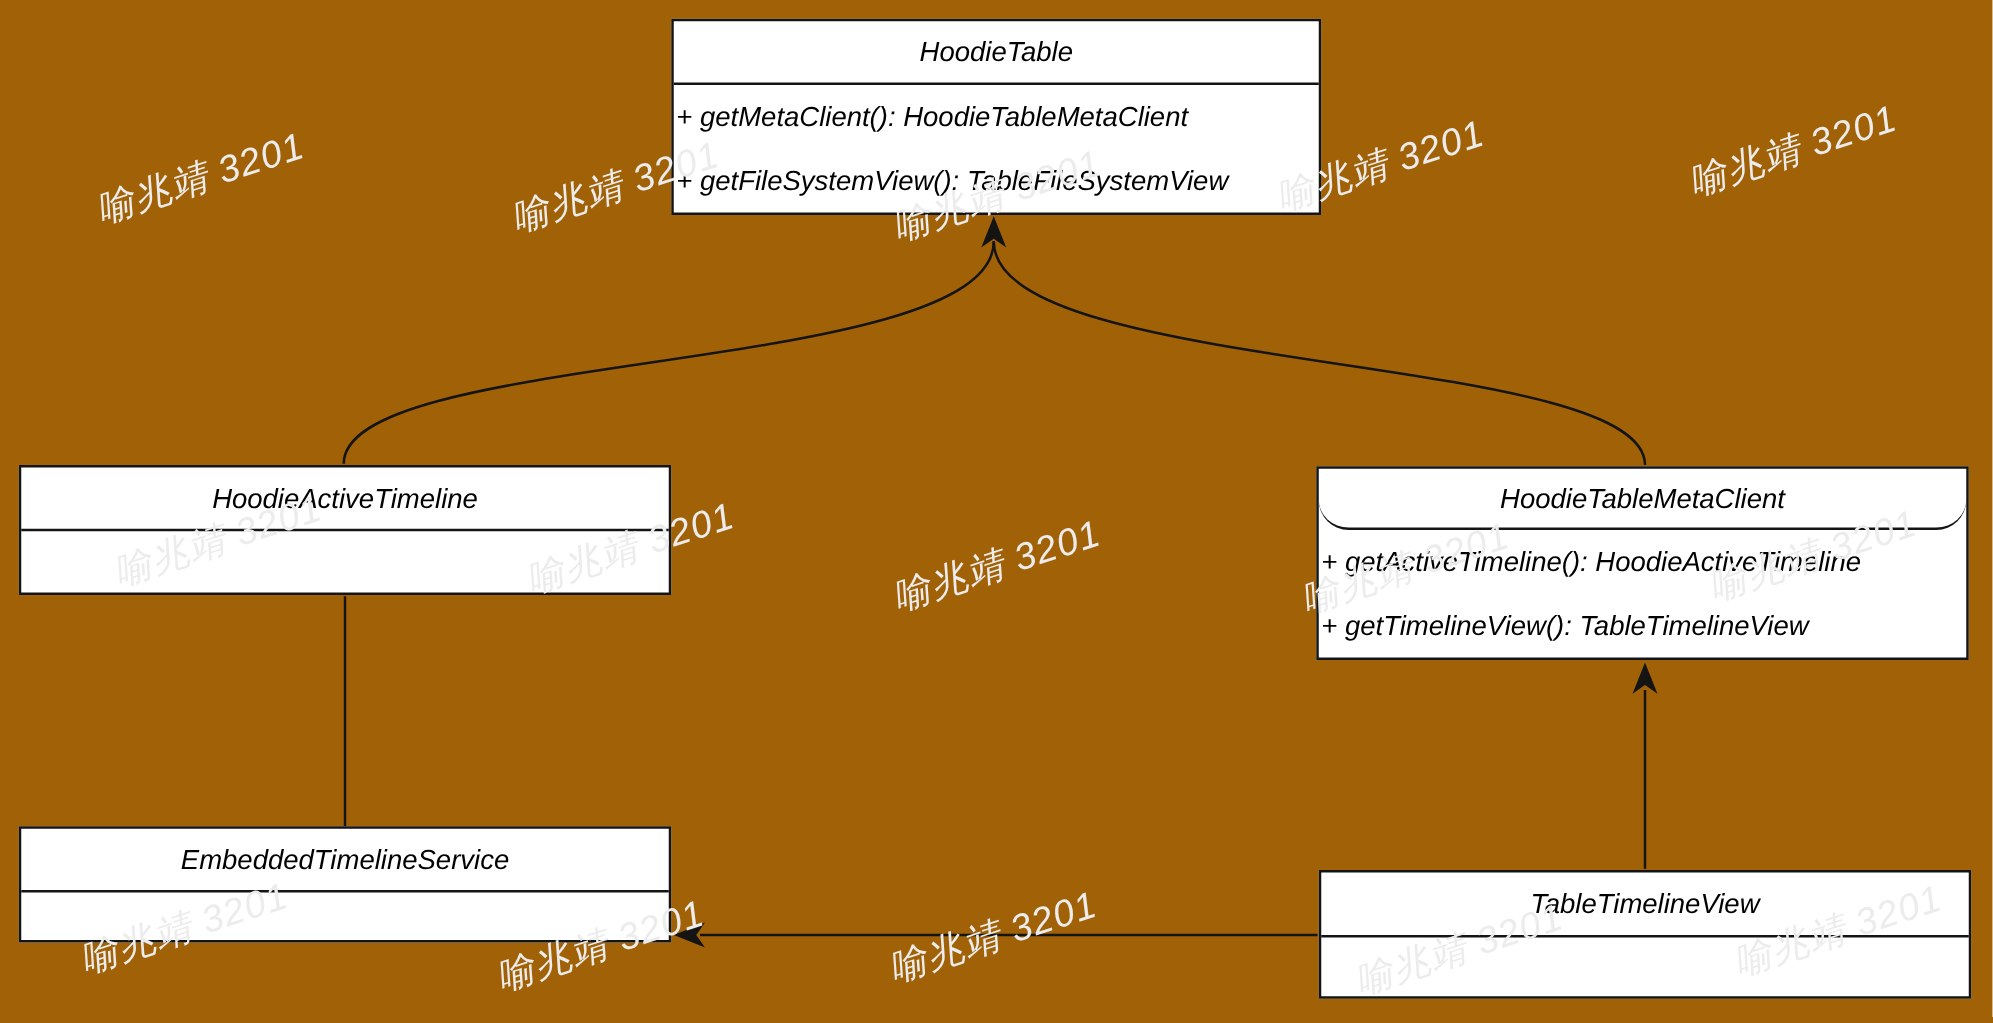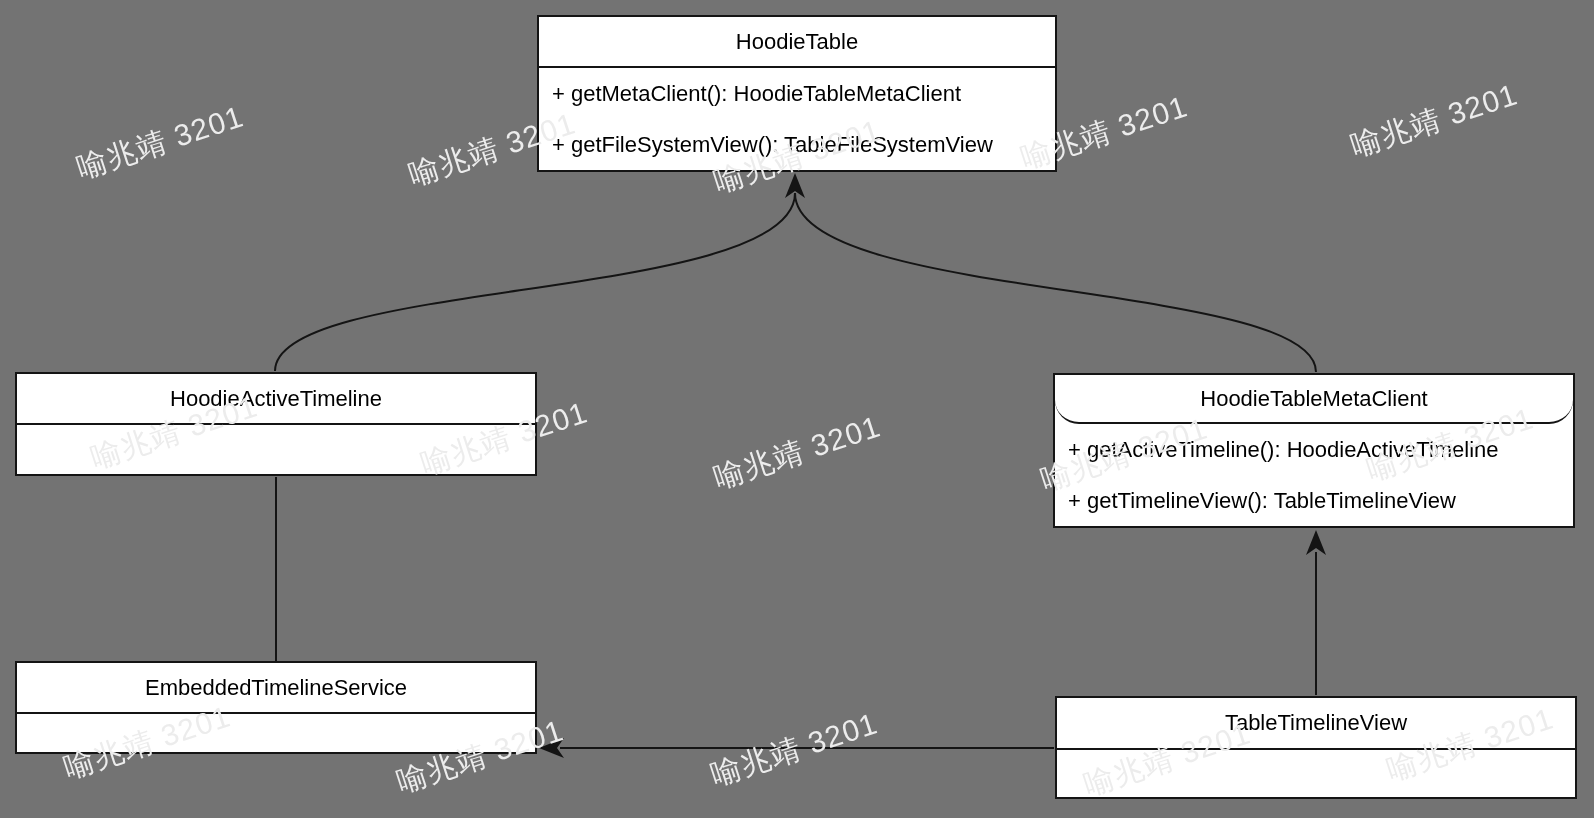--- a/index.html
+++ b/index.html
@@ -1,33 +1,33 @@
 <!DOCTYPE html>
 <html><head>
 <meta charset="utf-8">
 <style>
   html, body { margin:0; padding:0; background:#ffffff; }
   .canvas {
     position:relative; width:1594px; height:818px;
-    background:#737373; overflow:hidden;
-    font-family:"Liberation Sans", sans-serif; color:#000;
+    background:#a16207; overflow:hidden;
+    font-family:"Liberation Sans", sans-serif; color:#000;font-style:italic;
   }
   svg.edges { position:absolute; left:0; top:0; z-index:1; }
   .uml-class {
     position:absolute; background:#ffffff; border:2px solid #141414;
     box-sizing:border-box; z-index:2; display:flex; flex-direction:column;
   }
   .uml-title {
     border-bottom:2px solid #141414; box-sizing:border-box;
     display:flex; align-items:center; justify-content:center;
     font-size:22px; line-height:1;
   }
   .uml-body { flex:1 1 auto; display:flex; flex-direction:column; justify-content:center; }
   .uml-method {
-    font-size:22px; line-height:1; padding-left:13px;
+    font-size:22px; line-height:1; padding-left:2px;
     height:51px; display:flex; align-items:center; white-space:nowrap;
   }
   .watermark {
     position:absolute; z-index:10; pointer-events:none;
     font-size:30px; letter-spacing:1px; white-space:nowrap;
     color:#ececec; transform:rotate(-18deg); transform-origin:0 50%;
     user-select:none;
   }
 </style>
 </head>

